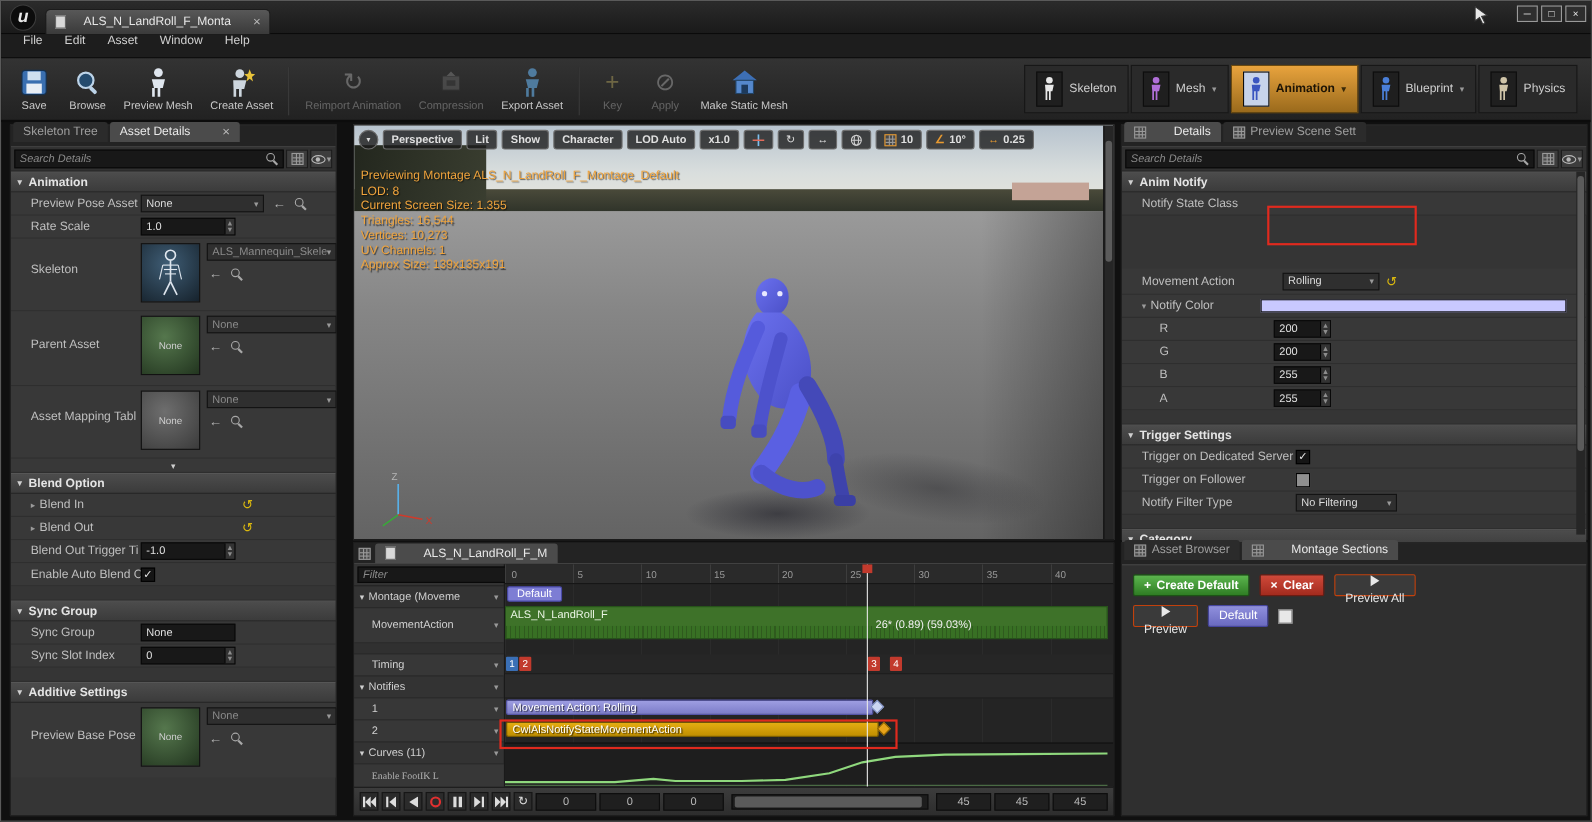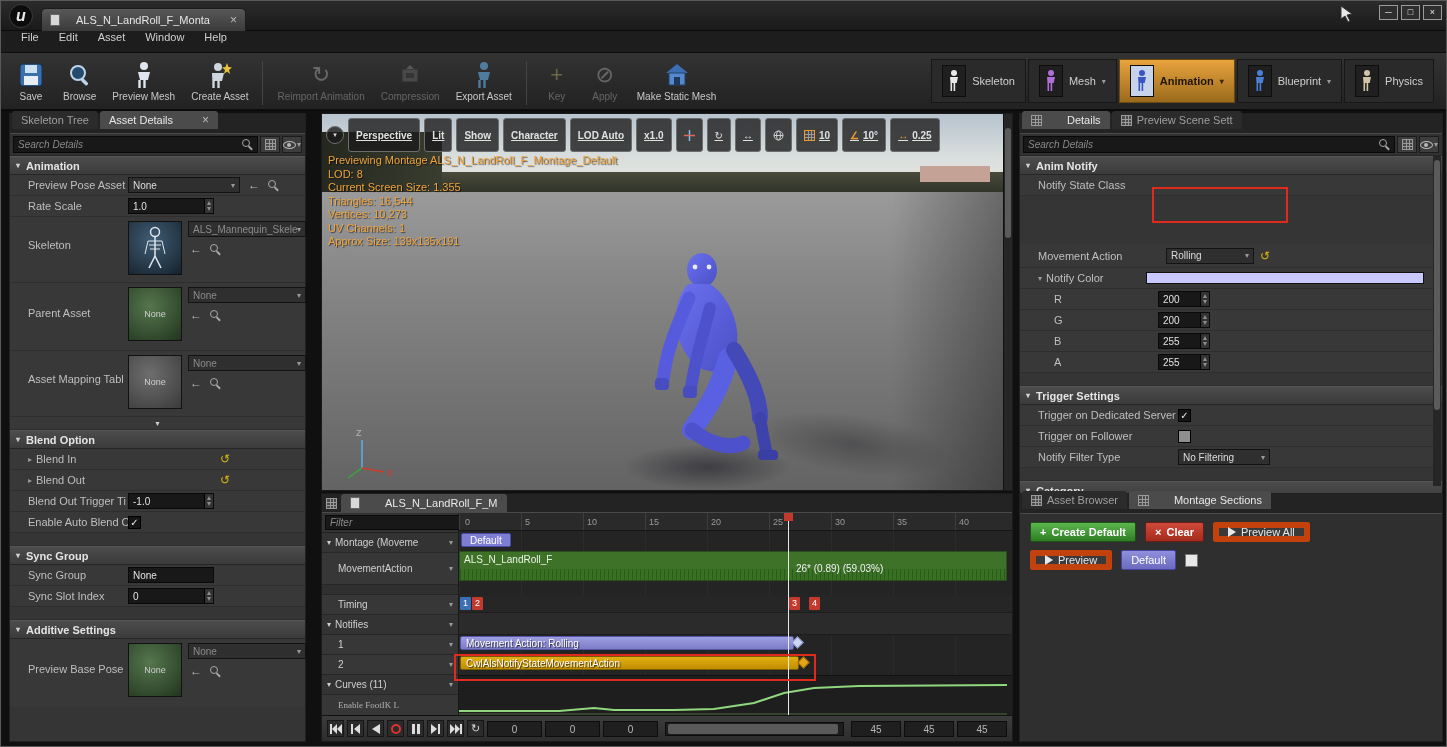--- a/index.html
+++ b/index.html
@@ -79,21 +79,21 @@
   .viewport{position:absolute;left:320px;top:112px;width:692px;height:378px;background:#6e6e6e;overflow:hidden;border:1px solid #1b1b1b;}
   .vp-sky{position:absolute;left:0;top:0;width:100%;height:78px;background:linear-gradient(#b7c3ce 0%,#d9dedd 55%,#e8e6dd 100%);}
   .vp-trees{position:absolute;left:0;top:58px;width:100%;height:20px;background:linear-gradient(#4a4a3a,#30342a);}
   .vp-trees-l{position:absolute;left:0;top:18px;width:120px;height:60px;background:linear-gradient(100deg,#23271e,#3a3e30);}
   .vp-bld{position:absolute;left:598px;top:52px;width:70px;height:16px;background:#c4a396;}
   .vp-floor{position:absolute;left:0;top:78px;width:100%;height:300px;background:linear-gradient(#9a9a9a 0%,#868686 30%,#636363 100%);}
   .vp-floor-vig{position:absolute;right:0;top:78px;width:120px;height:300px;background:linear-gradient(270deg,rgba(0,0,0,.35),rgba(0,0,0,0));}
   .vp-shadow1{position:absolute;left:300px;top:330px;width:170px;height:46px;border-radius:50%;background:radial-gradient(ellipse,rgba(20,20,30,.5),rgba(0,0,0,0) 70%);}
   .vp-shadow2{position:absolute;left:430px;top:300px;width:200px;height:60px;border-radius:50%;background:radial-gradient(ellipse,rgba(30,30,35,.35),rgba(0,0,0,0) 70%);transform:rotate(8deg);}
   .vp-toolbar{position:absolute;left:4px;top:4px;display:flex;gap:4px;align-items:center;z-index:6;}
-  .pill{height:18px;background:rgba(28,28,28,.8);border:1px solid #6d6d6d;border-radius:3px;color:#e0e0e0;display:flex;align-items:center;gap:4px;padding:16px 7px;font-size:10px;font-weight:bold;cursor:pointer;white-space:nowrap;text-decoration:underline;}
+  .pill{height:18px;background:rgba(28,28,28,.8);border:1px solid #6d6d6d;border-radius:3px;color:#e0e0e0;display:flex;align-items:center;gap:4px;padding:0 7px;font-size:10px;font-weight:bold;cursor:pointer;white-space:nowrap;}
   .pill .orange{color:#e89a30;font-weight:bold;}
   .round-btn{width:18px;height:18px;border-radius:50%;background:rgba(28,28,28,.8);border:1px solid #6d6d6d;color:#ddd;font-size:7px;display:flex;align-items:center;justify-content:center;cursor:pointer;}
   .vp-stats{position:absolute;left:6px;top:40px;color:#efa33c;font-size:11px;line-height:13.5px;z-index:5;text-shadow:1px 1px 1px rgba(0,0,0,.6);}
   .vp-scroll{position:absolute;right:0;top:0;width:9px;height:100%;background:#262626;border-left:1px solid #111;}
   .vp-scroll .thumbv{position:absolute;left:1px;top:14px;width:6px;height:110px;background:#5b5b5b;border-radius:3px;}
   .gizmo{position:absolute;left:22px;top:312px;z-index:5;}
   
   .timeline{position:absolute;left:320px;top:492px;width:692px;height:249px;background:#2e2e2e;border:1px solid #1b1b1b;display:flex;flex-direction:column;}
   .tl-tabbar{height:20px;background:#232323;display:flex;align-items:flex-end;gap:4px;padding:0 4px;border-bottom:1px solid #4a4a4a;}
   .tl-body{flex:1;display:flex;position:relative;}
@@ -136,21 +136,21 @@
   .details{left:1018px;top:112px;width:424px;height:378px;}
   .colorbar{height:12px;background:#c9c9ff;border:1px solid #111;flex:1;margin-right:14px;}
   .dscroll{position:absolute;right:1px;top:42px;width:8px;height:330px;background:#262626;}
   .dscroll .thumbv{position:absolute;left:1px;top:4px;width:6px;height:250px;background:#5b5b5b;border-radius:3px;}
   
   .msections{left:1018px;top:492px;width:424px;height:249px;background:#2f2f2f;}
   .ms-row{display:flex;align-items:center;gap:9px;padding:8px 10px 0;}
   .btn{height:20px;display:flex;align-items:center;gap:5px;padding:0 9px;border-radius:2px;font-size:11px;cursor:pointer;}
   .btn-green{background:linear-gradient(#5cb64e,#2f7d24);border:1px solid #1d5416;color:#fff;font-weight:bold;}
   .btn-red{background:linear-gradient(#d0493a,#a32b1e);border:1px solid #6d1c13;color:#fff;font-weight:bold;}
-  .btn-dark{background:#3a3a3a;border:6px solid #c2410c;color:#e8e8e8;}
+  .btn-dark{background:#3a3a3a;border:1px solid #c2410c;color:#e8e8e8;flex-direction:column;}
   .btn-purple{background:linear-gradient(#9090dd,#6a6ac0);border:1px solid #4646a0;color:#fff;}
   .playtri{width:0;height:0;border-top:5px solid transparent;border-bottom:5px solid transparent;border-left:8px solid #e8e8e8;display:inline-block;}
   .annotation{position:absolute;border:2px solid #e02a1e;z-index:60;pointer-events:none;}
   .person{display:block;}
 </style>
 </head>
 <body>
 
 <div class="titlebar">
   <div class="ue-logo">u</div>

